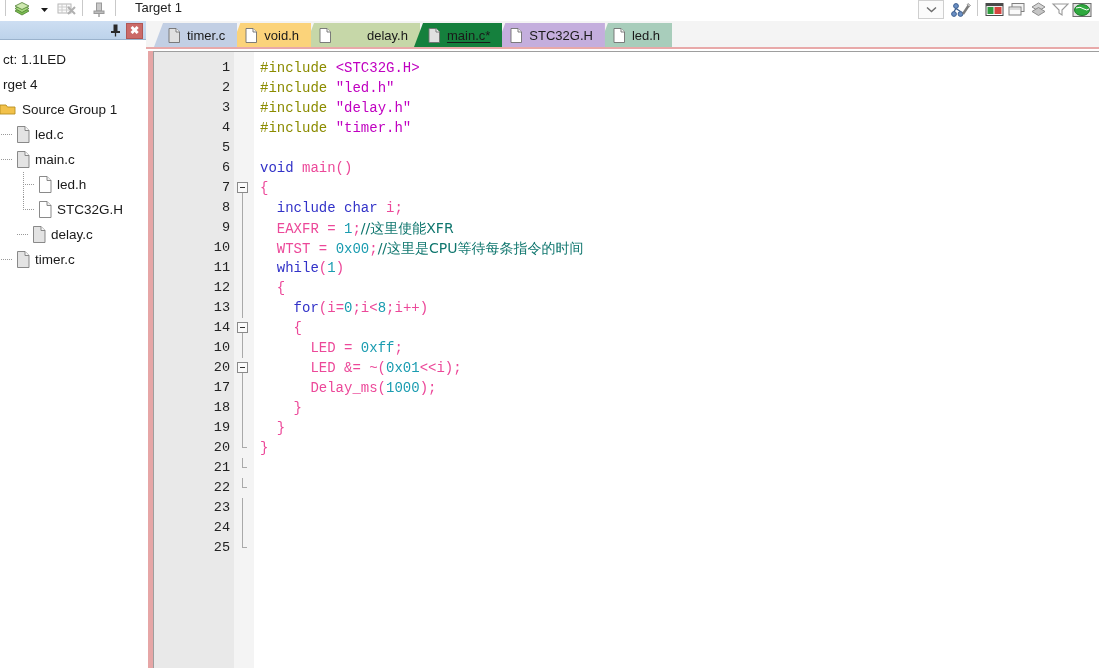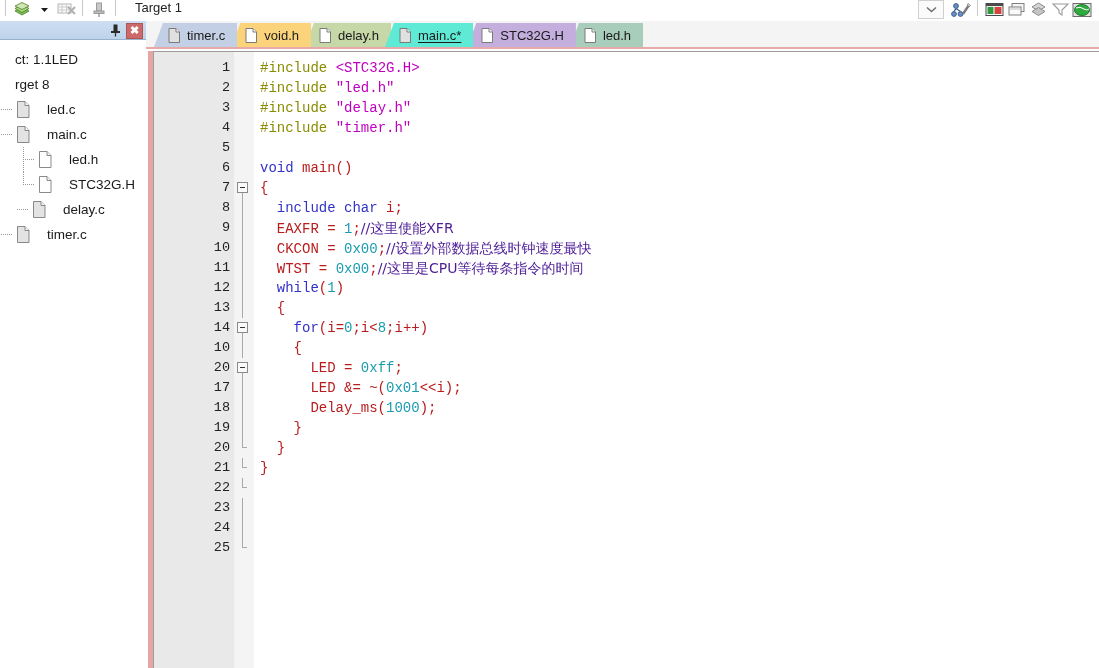--- a/index.html
+++ b/index.html
@@ -119,21 +119,21 @@
   .tree-row {
     height: 25px;
     display: flex;
     align-items: center;
     white-space: nowrap;
     font-family: "Liberation Sans", sans-serif;
     font-size: 13.5px;
     color: #1a1a1a;
     position: relative;
   }
-  .tree-label { padding-left: 3px; margin-left: 12px; }
+  .tree-label { padding-left: 3px; }
   .tree-dots {
     width: 16px; height: 25px; flex: none;
     position: relative;
   }
   .tree-dots.connector:before {
     content:"";
     position: absolute;
     left: 1px; top: 12px;
     width: 12px; height: 1px;
     background: repeating-linear-gradient(to right,#999 0 1px,transparent 1px 2px);
@@ -301,22 +301,22 @@
     height: 20px;
     line-height: 20px;
     white-space: pre;
   }
   
   .t-pre   { color: #8b8b00; }
   .t-str   { color: #c000c0; }
   .t-kw    { color: #3232c8; }
   .t-num   { color: #1a9cb0; }
   .t-com   { color: #1a7d1a; }
-  .t-plain { color: #b91c1c; }
-  .cn-com  { color: #4c1d95; font-family: "DejaVu Sans", sans-serif; font-size: 14px;}
+  .t-plain { color: #ec4899; }
+  .cn-com  { color: #0f766e; font-family: "DejaVu Sans", sans-serif; font-size: 14px;}
 </style>
 </head>
 <body>
 
 <div id="toolbar">
   <div class="tb-sep"></div>
 
   <div class="tb-btn" title="Build">
     <svg width="18" height="16" viewBox="0 0 18 16">
       <polygon points="2,9 9,5 16,9 9,13" fill="#7bbf4f" stroke="#4d7c31" stroke-width="0.8"></polygon>
@@ -431,23 +431,31 @@
     </div>
   </div>
 
   <div id="tree">
 
     <div class="tree-row" style="padding-left:0px;">
       <span class="tree-label">ct: 1.1LED</span>
     </div>
 
     <div class="tree-row" style="padding-left:0px;">
-      <span class="tree-label">rget 8</span>
-    </div>
-
+      <span class="tree-label">rget 4</span>
+    </div>
+
+    <div class="tree-row" style="padding-left:0px;">
+      <span class="fold-ico">
+        <svg width="17" height="14" viewBox="0 0 17 14">
+          <path d="M0 3 L6 3 L7.5 5 L15 5 L15 12 L0 12 Z" fill="#f2c14a" stroke="#b88f20" stroke-width="0.9"></path>
+        </svg>
+      </span>
+      <span class="tree-label">Source Group 1</span>
+    </div>
 
     <div class="tree-row" style="padding-left:0px;">
       <span class="tree-dots connector"></span>
       <span class="doc-ico">
         <svg width="15" height="17" viewBox="0 0 15 17">
           <path d="M1.5 0.5 L9 0.5 L13 4.5 L13 16.5 L1.5 16.5 Z" fill="#e3e3e3" stroke="#7d7d7d" stroke-width="0.9"></path>
           <path d="M9 0.5 L9 4.5 L13 4.5" fill="#f7f7f7" stroke="#7d7d7d" stroke-width="0.9"></path>
         </svg>
       </span>
       <span class="tree-label">led.c</span>
@@ -522,28 +530,28 @@
           </svg></span>
         <span class="tab-text">timer.c</span>
       </div>
       <div class="tab" style="background: rgb(251, 211, 122); z-index: 19;">
         <span class="tab-doc"><svg width="13" height="15" viewBox="0 0 13 15">
             <path d="M1 0.5 L8 0.5 L11.5 4 L11.5 14.5 L1 14.5 Z" fill="#ffffff" stroke="#6f6f6f" stroke-width="0.9"></path>
             <path d="M8 0.5 L8 4 L11.5 4" fill="#fafafa" stroke="#6f6f6f" stroke-width="0.9"></path>
           </svg></span>
         <span class="tab-text">void.h</span>
       </div>
-      <div class="tab" style="background: rgb(198, 215, 168); z-index: 18;">
+      <div class="tab" style="background: rgb(198, 215, 168); z-index: 18; gap: 29px;">
         <span class="tab-doc"><svg width="13" height="15" viewBox="0 0 13 15">
             <path d="M1 0.5 L8 0.5 L11.5 4 L11.5 14.5 L1 14.5 Z" fill="#ffffff" stroke="#6f6f6f" stroke-width="0.9"></path>
             <path d="M8 0.5 L8 4 L11.5 4" fill="#fafafa" stroke="#6f6f6f" stroke-width="0.9"></path>
           </svg></span>
         <span class="tab-text">delay.h</span>
       </div>
-      <div class="tab active" style="background: #5eead4; z-index: 50;">
+      <div class="tab active" style="background: #15803d; z-index: 50;">
         <span class="tab-doc"><svg width="13" height="15" viewBox="0 0 13 15">
             <path d="M1 0.5 L8 0.5 L11.5 4 L11.5 14.5 L1 14.5 Z" fill="#e0e0e0" stroke="#6f6f6f" stroke-width="0.9"></path>
             <path d="M8 0.5 L8 4 L11.5 4" fill="#fafafa" stroke="#6f6f6f" stroke-width="0.9"></path>
           </svg></span>
         <span class="tab-text">main.c*</span>
       </div>
       <div class="tab" style="background: rgb(196, 174, 221); z-index: 16;">
         <span class="tab-doc"><svg width="13" height="15" viewBox="0 0 13 15">
             <path d="M1 0.5 L8 0.5 L11.5 4 L11.5 14.5 L1 14.5 Z" fill="#ffffff" stroke="#6f6f6f" stroke-width="0.9"></path>
             <path d="M8 0.5 L8 4 L11.5 4" fill="#fafafa" stroke="#6f6f6f" stroke-width="0.9"></path>
@@ -660,21 +668,20 @@
         <div id="codetext">
             <div class="cline"><span class="t-pre">#include </span><span class="t-str">&lt;STC32G.H&gt;</span></div>
             <div class="cline"><span class="t-pre">#include </span><span class="t-str">"led.h"</span></div>
             <div class="cline"><span class="t-pre">#include </span><span class="t-str">"delay.h"</span></div>
             <div class="cline"><span class="t-pre">#include </span><span class="t-str">"timer.h"</span></div>
             <div class="cline">&nbsp;</div>
             <div class="cline"><span class="t-kw">void</span><span class="t-plain"> main()</span></div>
             <div class="cline"><span class="t-plain">{</span></div>
             <div class="cline"><span class="t-plain">  </span><span class="t-kw">include char</span><span class="t-plain"> i;</span></div>
             <div class="cline"><span class="t-plain">  EAXFR = </span><span class="t-num">1</span><span class="t-plain">;</span><span class="t-com cn-com">//这里使能XFR</span></div>
-            <div class="cline"><span class="t-plain">  CKCON = </span><span class="t-num">0x00</span><span class="t-plain">;</span><span class="t-com cn-com">//设置外部数据总线时钟速度最快</span></div>
             <div class="cline"><span class="t-plain">  WTST = </span><span class="t-num">0x00</span><span class="t-plain">;</span><span class="t-com cn-com">//这里是CPU等待每条指令的时间</span></div>
             <div class="cline"><span class="t-plain">  </span><span class="t-kw">while</span><span class="t-plain">(</span><span class="t-num">1</span><span class="t-plain">)</span></div>
             <div class="cline"><span class="t-plain">  {</span></div>
             <div class="cline"><span class="t-plain">    </span><span class="t-kw">for</span><span class="t-plain">(i=</span><span class="t-num">0</span><span class="t-plain">;i&lt;</span><span class="t-num">8</span><span class="t-plain">;i++)</span></div>
             <div class="cline"><span class="t-plain">    {</span></div>
             <div class="cline"><span class="t-plain">      LED = </span><span class="t-num">0xff</span><span class="t-plain">;</span></div>
             <div class="cline"><span class="t-plain">      LED &amp;= ~(</span><span class="t-num">0x01</span><span class="t-plain">&lt;&lt;i);</span></div>
             <div class="cline"><span class="t-plain">      Delay_ms(</span><span class="t-num">1000</span><span class="t-plain">);</span></div>
             <div class="cline"><span class="t-plain">    }</span></div>
             <div class="cline"><span class="t-plain">  }</span></div>

